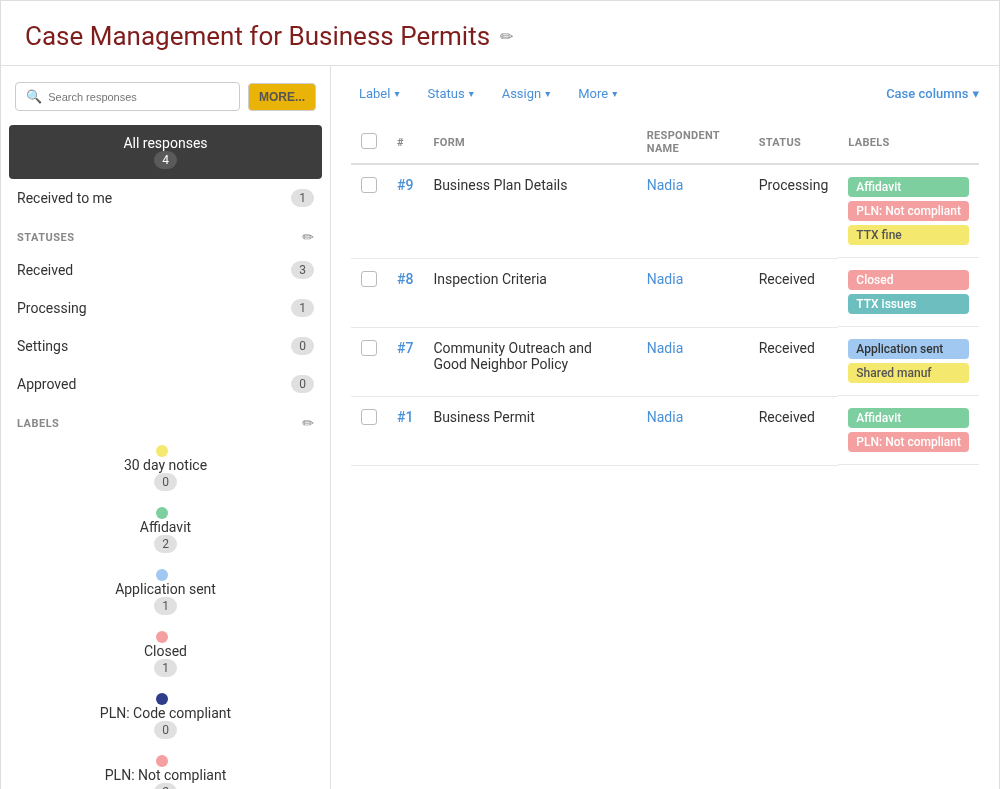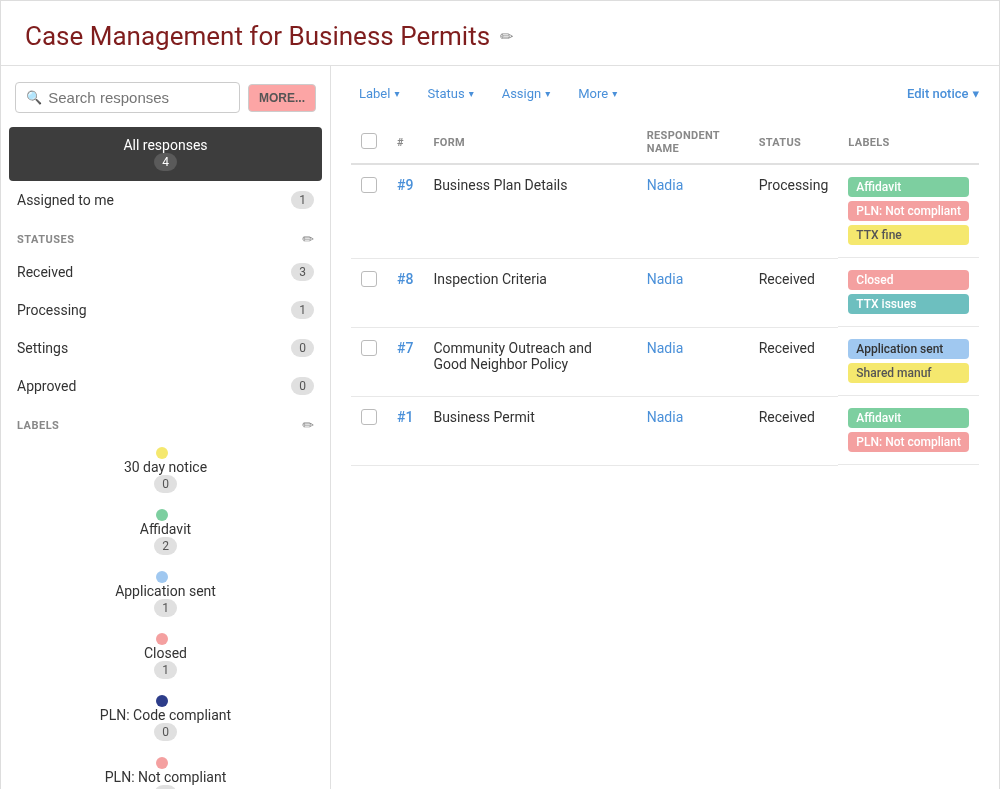--- a/index.html
+++ b/index.html
@@ -18,23 +18,23 @@
     .header-right { margin-left: auto; display: flex; align-items: center; padding-bottom: 10px; }
     .invite-btn { color: #555; font-size: 13px; display: flex; align-items: center; gap: 4px; cursor: pointer; }
 
     
     .body-layout { display: flex; min-height: 700px; }
 
     
     .sidebar { width: 330px; min-width: 330px; border-right: 1px solid #e0e0e0; padding: 16px 0; }
     .search-row { padding: 0 14px 14px; display: flex; gap: 8px; align-items: center; }
     .search-box { flex: 1; display: flex; align-items: center; gap: 6px; border: 1px solid #ccc; border-radius: 4px; padding: 6px 10px; background: #fff; }
-    .search-box input { border: none; outline: none; font-size: 15px; color: #000000; width: 100%; background: transparent; }
+    .search-box input { border: none; outline: none; font-size: 11px; color: #000000; width: 100%; background: transparent; }
     .search-icon { color: #999; font-size: 13px; }
-    .more-btn { border: 1px solid #ccc; border-radius: 4px; padding: 6px 10px; font-size: 12px; font-weight: 600; color: #555; cursor: pointer; background: #fca5a5; white-space: nowrap; text-align: center; }
+    .more-btn { border: 1px solid #ccc; border-radius: 4px; padding: 6px 10px; font-size: 12px; font-weight: 600; color: #555; cursor: pointer; background: #eab308; white-space: nowrap; text-align: center; }
 
     .sidebar-item { display: flex; align-items: center; justify-content: space-between; padding: 10px 16px; cursor: pointer; }
     .sidebar-item.active { background: #3d3d3d; color: #fff; border-radius: 4px; margin: 0 8px; flex-direction: column; }
     .sidebar-item-label { font-size: 14px; }
     .sidebar-badge { background: #e0e0e0; color: #555; border-radius: 10px; padding: 2px 8px; font-size: 12px; min-width: 22px; text-align: center; }
     .sidebar-item.active .sidebar-badge { background: #5a5a5a; color: #fff; }
 
     .sidebar-section-header { display: flex; align-items: center; justify-content: space-between; padding: 12px 16px 6px; }
     .sidebar-section-title { font-size: 11px; font-weight: 700; color: #888; letter-spacing: 0.5px; text-transform: uppercase; }
     .sidebar-section-edit { color: #888; cursor: pointer; font-size: 14px; }
@@ -96,21 +96,21 @@
         </div>
         <button class="more-btn">MORE...</button>
       </div>
 
       <div class="sidebar-item active">
         <span class="sidebar-item-label">All responses</span>
         <span class="sidebar-badge">4</span>
       </div>
 
       <div class="sidebar-item">
-        <span class="sidebar-item-label">Assigned to me</span>
+        <span class="sidebar-item-label">Received to me</span>
         <span class="sidebar-badge">1</span>
       </div>
 
       <div class="sidebar-section-header">
         <span class="sidebar-section-title">STATUSES</span>
         <span class="sidebar-section-edit">✏</span>
       </div>
       <div>
         <div class="sidebar-item">
           <span class="sidebar-item-label">Received</span>
@@ -181,21 +181,21 @@
         </div>
         <div class="toolbar-btn">
           <span>Assign</span>
           <span class="arrow">▾</span>
         </div>
         <div class="toolbar-btn">
           <span>More</span>
           <span class="arrow">▾</span>
         </div>
         <div class="edit-columns-btn">
-          <span>Edit notice</span>
+          <span>Case columns</span>
           <span class="arrow">▾</span>
         </div>
       </div>
 
       <table class="responses-table">
         <thead>
           <tr>
             <th class="checkbox-cell"><span class="cb"></span></th>
             <th>#</th>
             <th>FORM</th>

